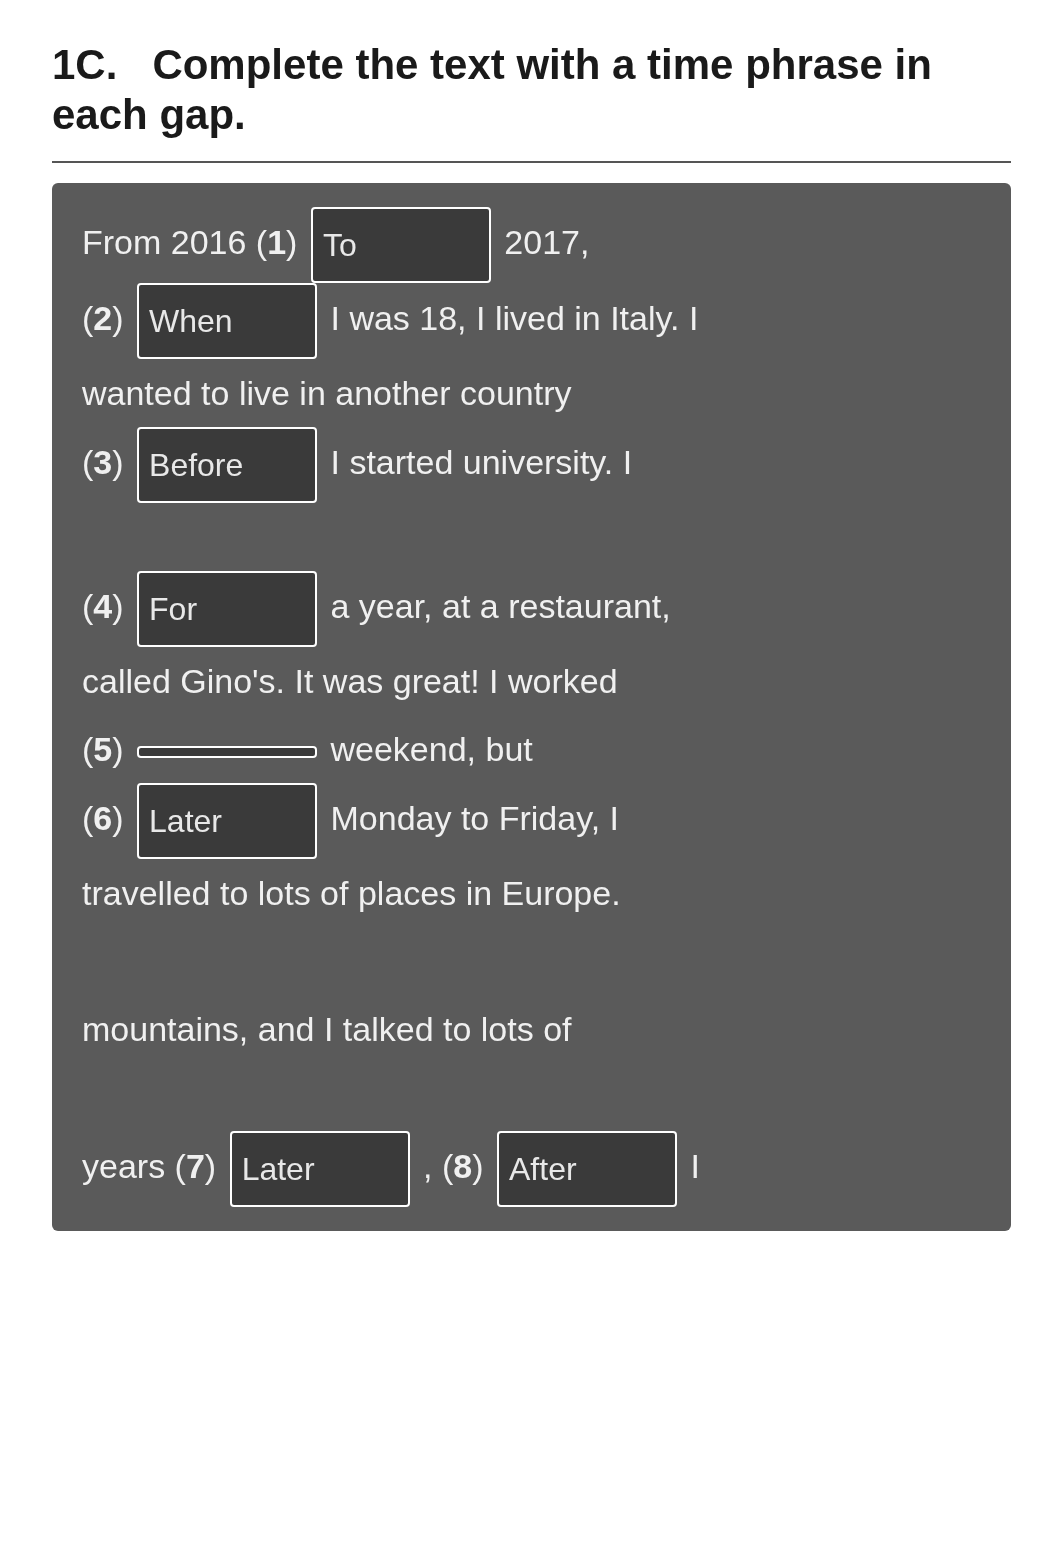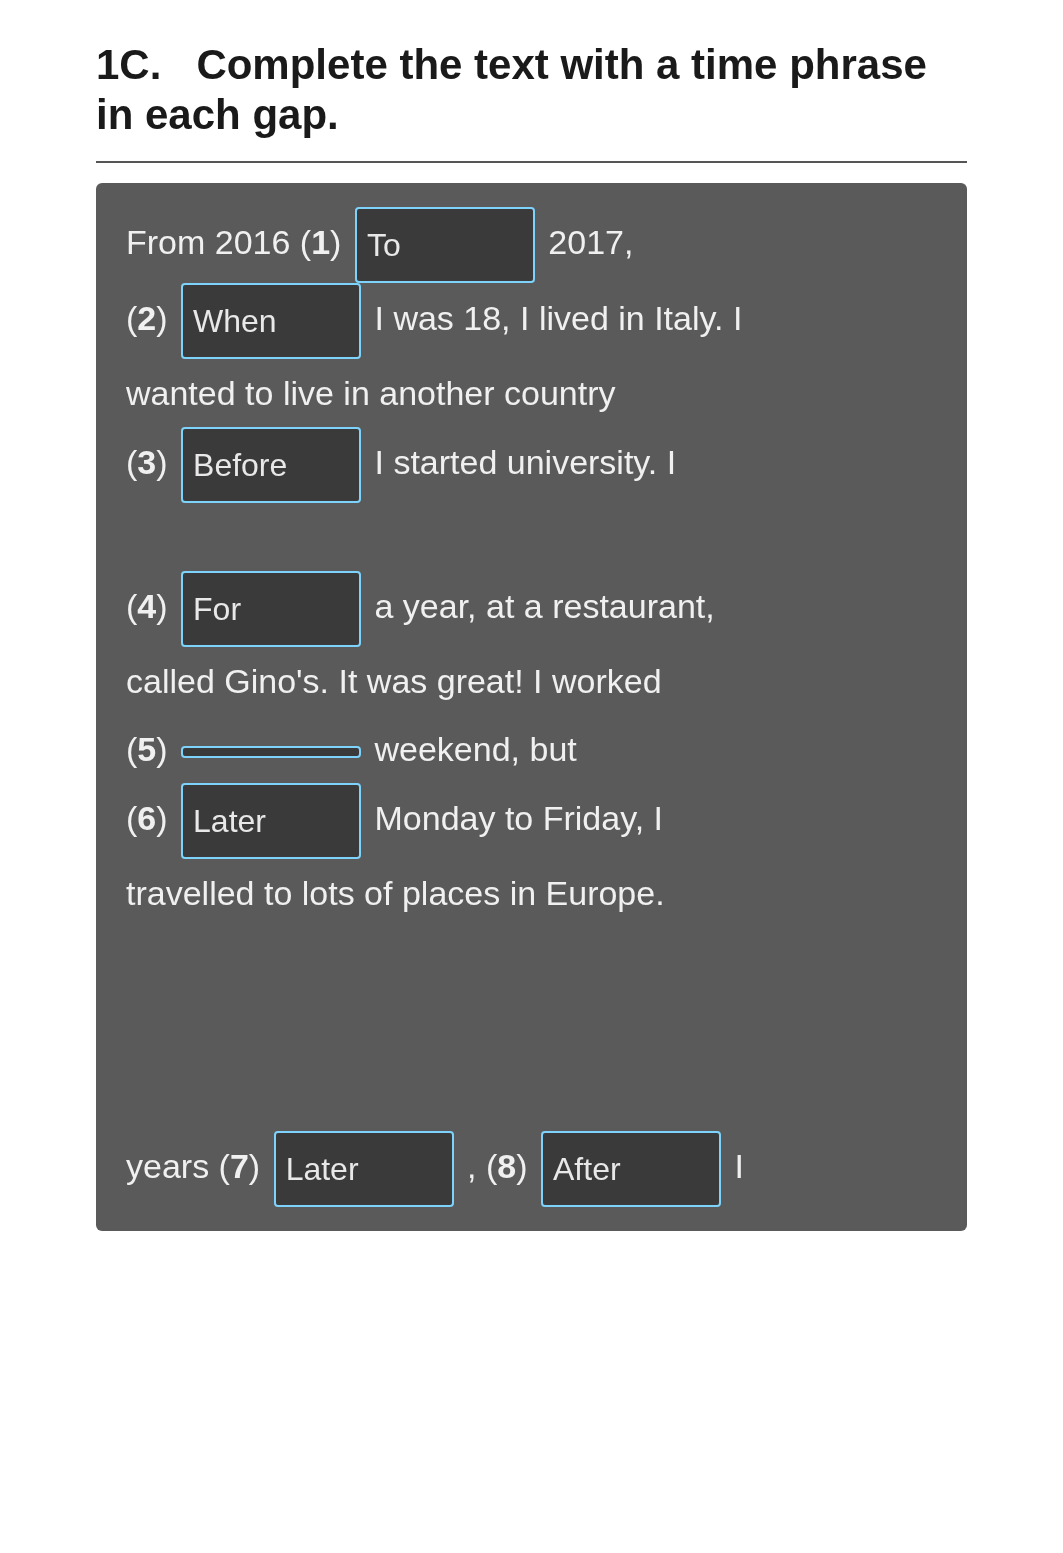--- a/index.html
+++ b/index.html
@@ -9,21 +9,21 @@
     }
 
     body {
       background-color: #ffffff;
       font-family: Arial, sans-serif;
       width: 1063px;
       min-height: 1553px;
     }
 
     .page-container {
-      padding: 40px 96px;
+      padding: 40px 52px;
       max-width: 1063px;
     }
 
     .question-title {
       font-size: 42px;
       font-weight: 900;
       color: #1a1a1a;
       line-height: 1.2;
       margin-bottom: 20px;
     }
@@ -45,21 +45,21 @@
 
     .text-content {
       font-size: 34px;
       color: #f0f0f0;
       line-height: 2;
     }
 
     .inline-input {
       display: inline-block;
       background-color: #3a3a3a;
-      border: 2px solid #7dd3fc;
+      border: 2px solid #ffffff;
       border-radius: 4px;
       padding: 4px 10px;
       font-size: 32px;
       color: #e8e8e8;
       min-width: 180px;
       vertical-align: middle;
       margin: 0 4px;
     }
 
     .bold-num {
@@ -119,20 +119,21 @@
       <br>
 
       
       <span>(<span class="bold-num">6</span>) </span>
       <span class="inline-input">Later</span>
       <span> Monday to Friday, I</span>
       <br>
       <span>travelled to lots of places in Europe.</span>
       <br>
       <br>
+      <span>mountains, and I talked to lots of</span>
       <br>
       <br>
 
       
       <span>years (<span class="bold-num">7</span>) </span>
       <span class="inline-input">Later</span>
       <span>, (<span class="bold-num">8</span>) </span>
       <span class="inline-input">After</span>
       <span> I</span>
       <br>

